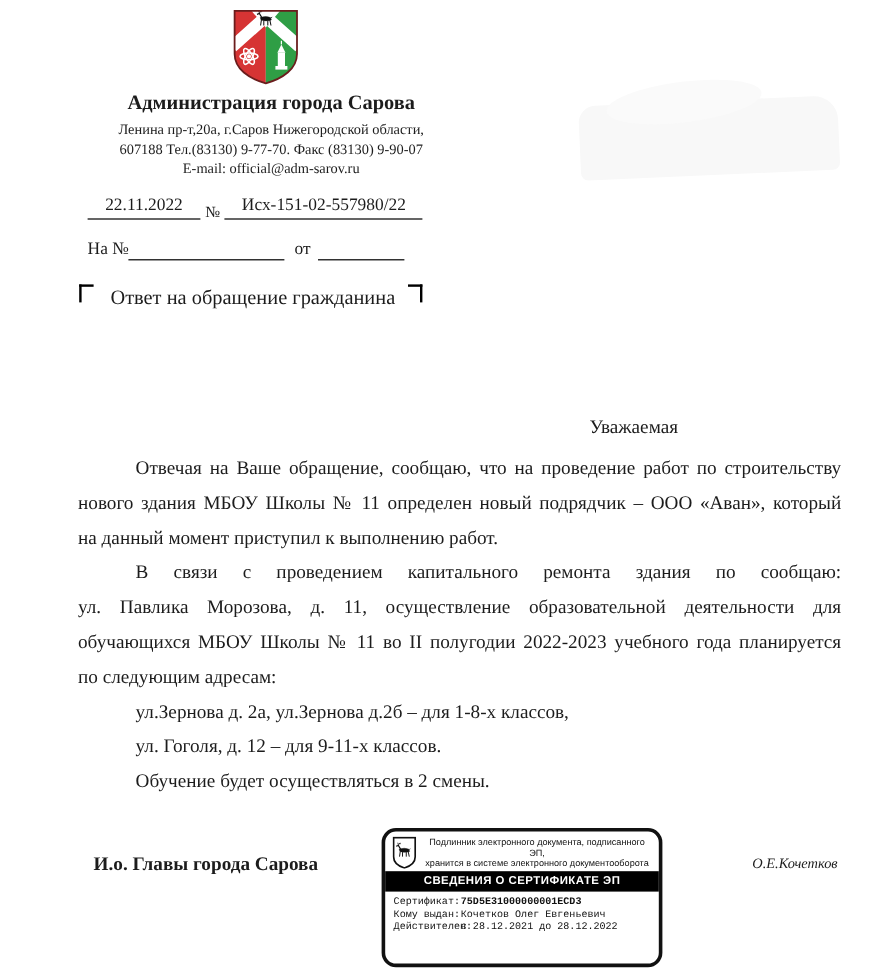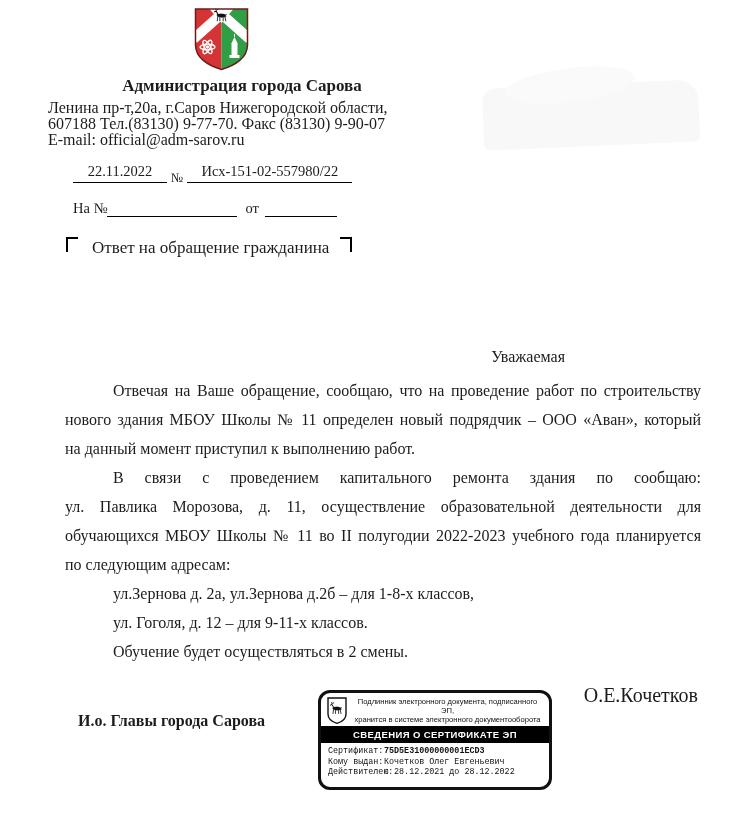--- a/index.html
+++ b/index.html
@@ -8,22 +8,22 @@
     font-family:"Liberation Serif","DejaVu Serif",serif; color:#1c1c1c;
     overflow:hidden;
   }
   
   .blob{position:absolute;background:#f8f8f8;}
   .blob1{left:483px;top:84px;width:216px;height:62px;border-radius:14px 20px 6px 6px;transform:rotate(-2.5deg);}
   .blob2{left:505px;top:68px;width:130px;height:34px;border-radius:50%;transform:rotate(-7deg);background:#fafafa;}
 
   
   .emblem{position:absolute;left:193px;top:7px;}
-  .org-name{position:absolute;left:64px;top:76px;width:356px;text-align:center;font-weight:bold;font-size:17px;}
-  .addr{position:absolute;left:48px;top:100px;width:356px;text-align:left;font-size:16px;line-height:16px;}
+  .org-name{position:absolute;left:48px;top:76px;width:356px;text-align:center;font-weight:bold;font-size:17px;}
+  .addr{position:absolute;left:48px;top:100px;width:356px;text-align:center;font-size:12px;line-height:16px;}
 
   .ref-row{position:absolute;left:73px;top:163px;font-size:14.5px;white-space:nowrap;}
   .u{display:inline-block;border-bottom:1px solid #000;text-align:center;vertical-align:bottom;padding-bottom:2px;}
   .u-date{width:94px;}
   .no-label{display:inline-block;margin:0 4px;position:relative;top:3px;font-size:13px;}
   .u-ref{width:165px;}
   .na-row{position:absolute;left:73px;top:200px;font-size:14.5px;white-space:nowrap;}
   .u-empty1{width:130px;}
   .u-empty2{width:72px;}
   .na-row .word{margin:0 6px 0 8px;}
@@ -36,25 +36,25 @@
   
   .salutation{position:absolute;left:65px;top:348px;width:500px;text-align:right;font-size:16px;}
   .body-text{position:absolute;left:65px;top:376px;width:636px;font-size:16px;}
   .bline{height:29px;line-height:29px;white-space:nowrap;}
   .bline.just{white-space:normal;text-align:justify;text-align-last:justify;}
   .bline.indent{text-indent:48px;}
   .bline.list{padding-left:48px;}
 
   
   .sig-pos{position:absolute;left:78px;top:712px;font-size:16px;font-weight:bold;}
-  .sig-name{position:absolute;right:40px;top:684px;font-size:20px;}
+  .sig-name{position:absolute;right:40px;top:712px;font-size:12px;font-style:italic;}
 
   
   .stamp{
-    position:absolute;left:318px;top:690px;width:234px;height:100px;
+    position:absolute;left:318px;top:690px;width:234px;height:116px;
     border:3px solid #111;border-radius:12px;background:#fff;box-sizing:border-box;
     font-family:"Liberation Sans","DejaVu Sans",sans-serif;color:#111;
   }
   .stamp-top{display:flex;align-items:center;gap:5px;padding:4px 6px 2px 6px;}
   .stamp-note{flex:1;font-size:7.6px;line-height:9px;text-align:center;}
   .stamp-bar{background:#000;color:#fff;font-size:9.5px;font-weight:bold;text-align:center;
     padding:3px 0;letter-spacing:.4px;}
   .stamp-info{padding:3px 4px 0 7px;font-size:8.4px;line-height:10.5px;font-family:Liberation Mono, monospace;}
   .stamp-row{display:flex;}
   .stamp-row .lbl{width:56px;flex:0 0 56px;}

